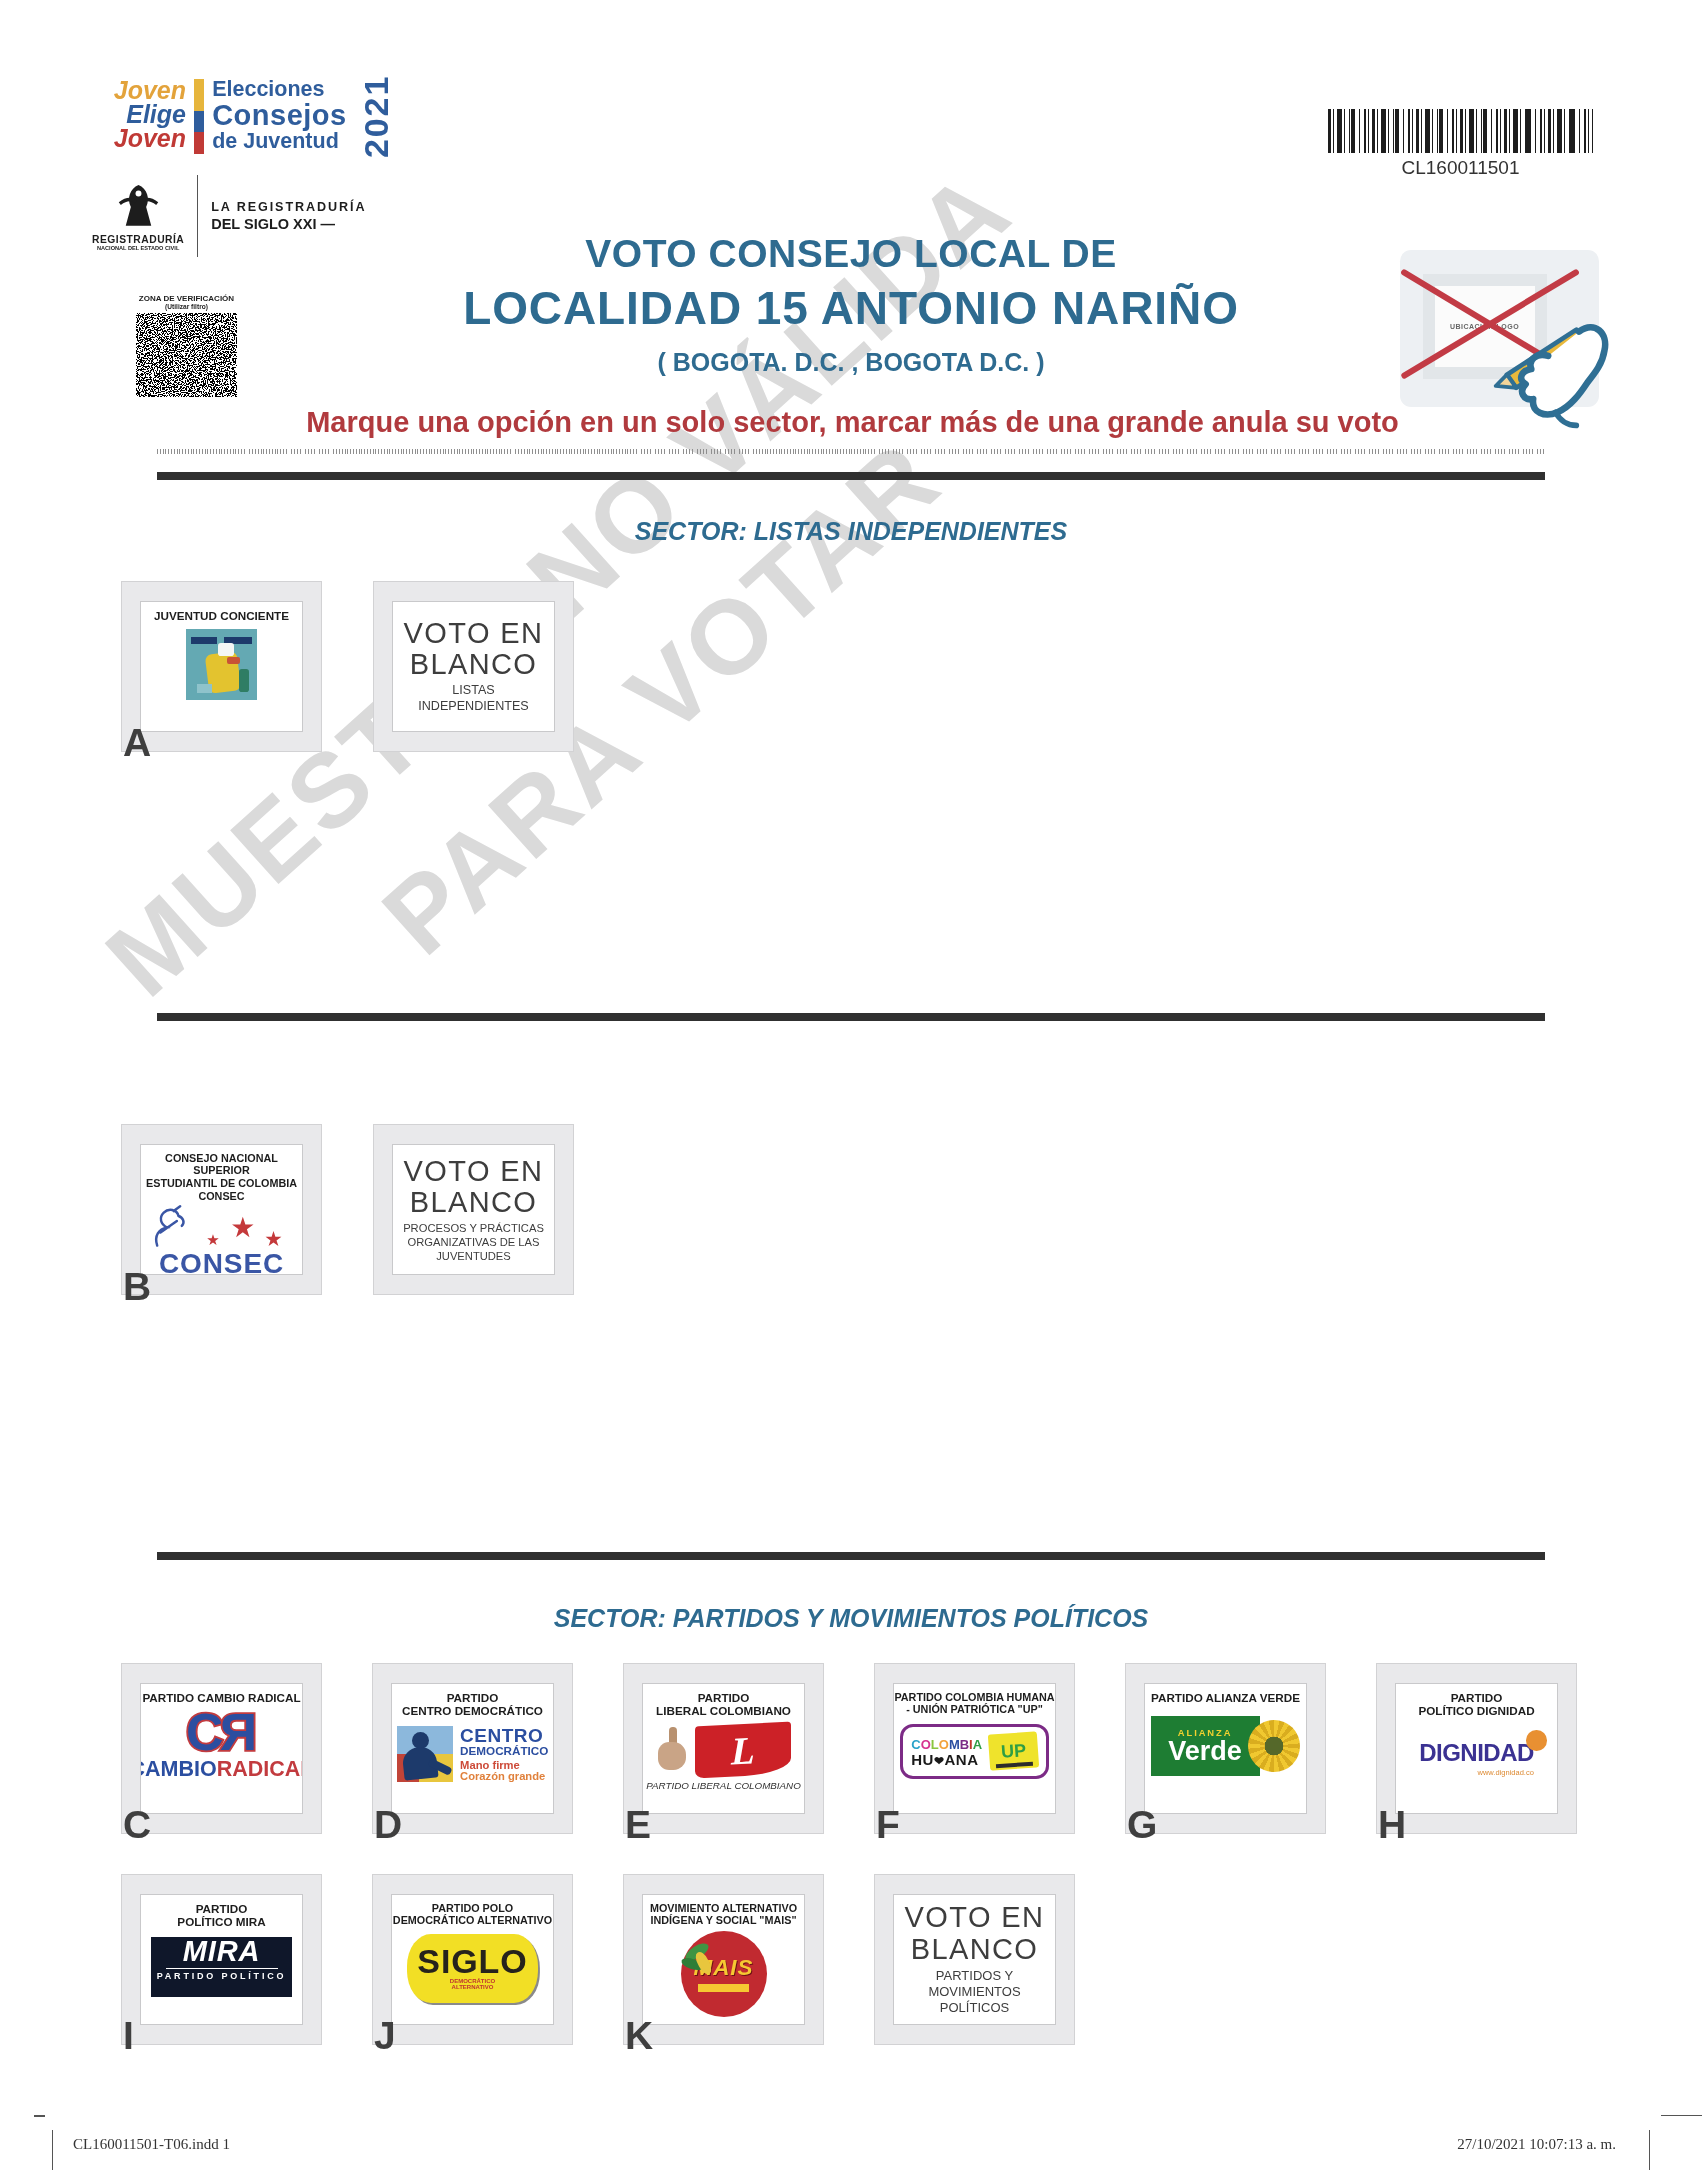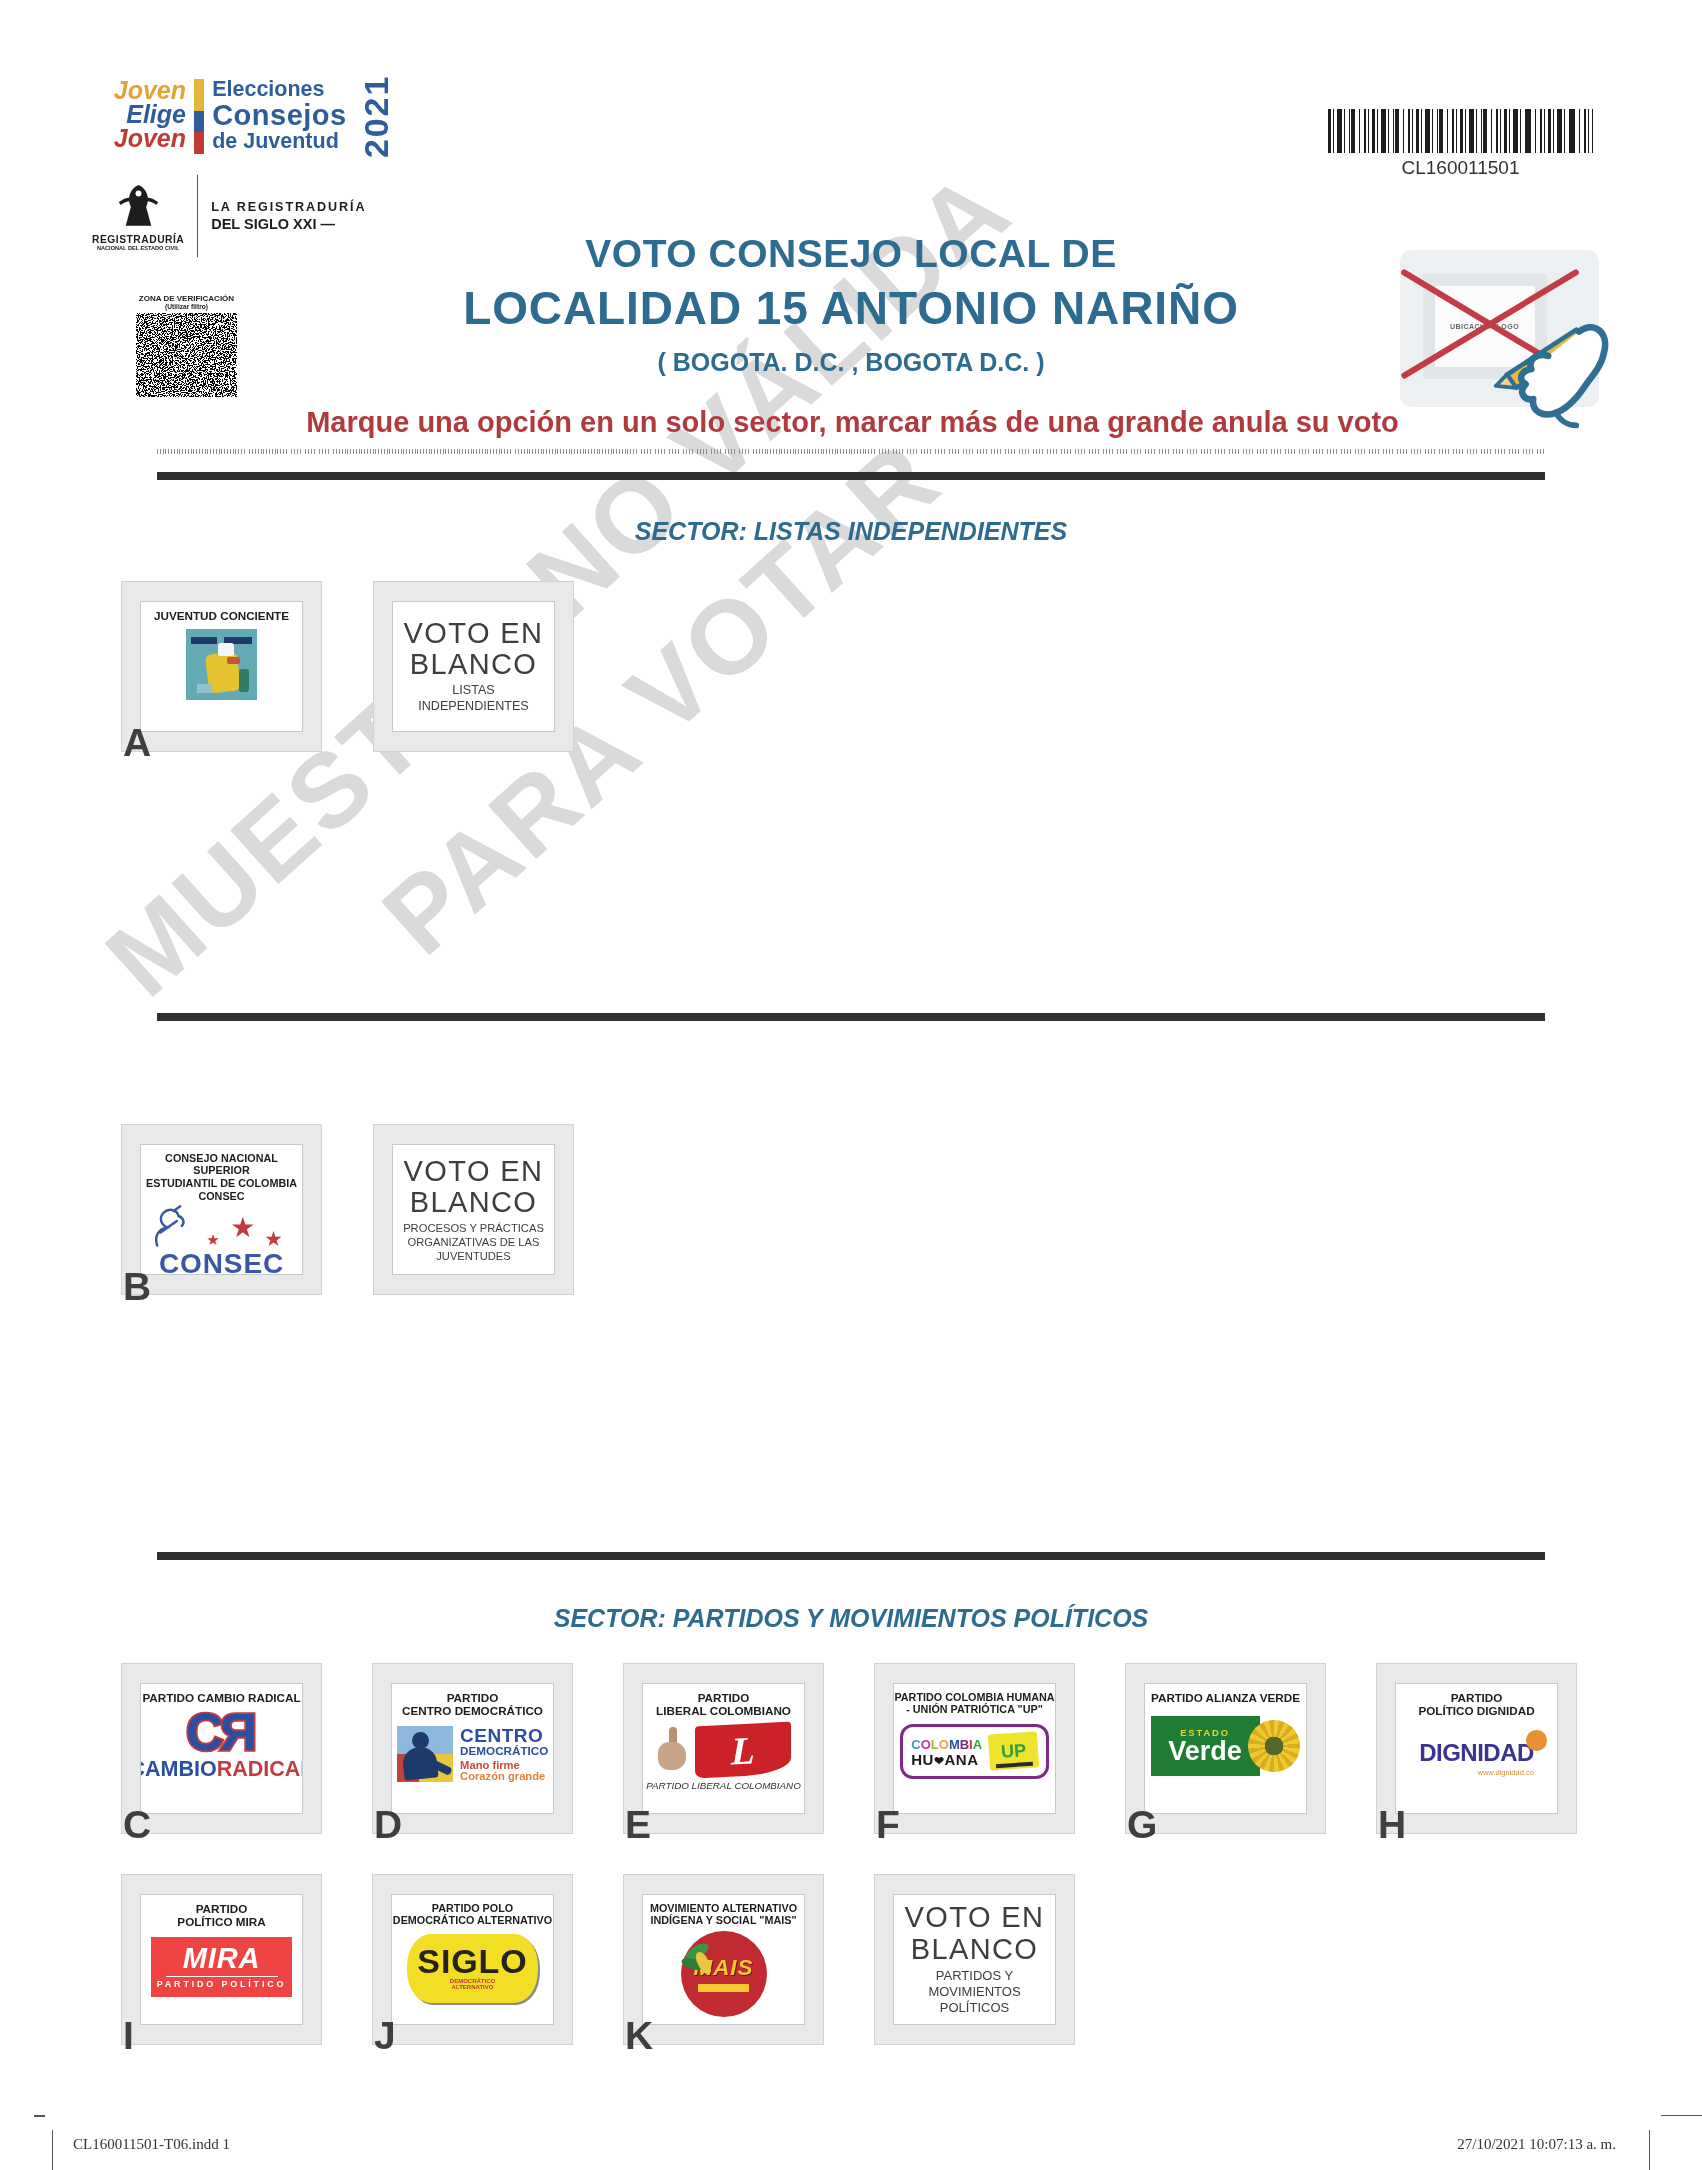--- a/index.html
+++ b/index.html
@@ -172,22 +172,22 @@
      radial-gradient(circle at 50% 50%,#55682a 0 25%,transparent 26%),
      repeating-conic-gradient(#f0c830 0 12deg,#d9ad1f 12deg 24deg);}
 
   
   .dg-wrap{position:relative;margin-top:20.6px;}
   .dg-word{font-size:24px;font-weight:900;color:#3b3292;letter-spacing:-0.5px;}
   .dg-dot{position:absolute;right:-13px;top:-8.4px;width:20.6px;height:20.6px;border-radius:50%;background:#e89032;}
   .dg-url{font-size:7.5px;color:#dd8a33;text-align:right;margin-top:0.9px;}
 
   
-  .mira-box{width:141px;height:60px;background:#ef4444;display:flex;flex-direction:column;
-            align-items:center;justify-content:center;margin-top:7.5px;}
+  .mira-box{width:141px;height:60px;background:#0f172a;display:flex;flex-direction:column;
+            align-items:center;margin-top:7.5px;}
   .mira-word{font-size:29px;font-weight:900;font-style:italic;color:#fff;letter-spacing:0.9px;line-height:1;}
   .mira-line{width:112px;height:0.9px;background:#fff;margin:2.8px 0 1.9px;}
   .mira-sub{font-size:9px;font-weight:900;color:#fff;letter-spacing:2.8px;}
 
   
   .polo-box{width:131px;height:69px;background:#f2df25;border-radius:24px/32px;display:flex;
             flex-direction:column;align-items:center;justify-content:center;margin-top:6.6px;
             box-shadow:1.9px 1.9px 0 #8a8a8a;}
   .polo-word{font-size:34px;font-weight:900;color:#26231c;letter-spacing:0.9px;line-height:.95;}
   .polo-sub{font-size:6px;font-weight:900;color:#bf3430;line-height:1.1;text-align:center;}
@@ -452,21 +452,21 @@
       </div>
     </div>
   </div>
   <div class="cell-letter" style="left:876px;top:1805px;">F</div>
 
   <div class="cell" style="left:1125px;top:1663px;">
     <div class="cell-in">
       <div class="ptitle">PARTIDO ALIANZA VERDE</div>
       <div class="av-row">
         <div class="av-box">
-          <div class="av1">ESTADO</div>
+          <div class="av1">ALIANZA</div>
           <div class="av2">Verde</div>
         </div>
         <div class="av-flower"></div>
       </div>
     </div>
   </div>
   <div class="cell-letter" style="left:1127px;top:1805px;">G</div>
 
   <div class="cell" style="left:1376px;top:1663px;">
     <div class="cell-in">

